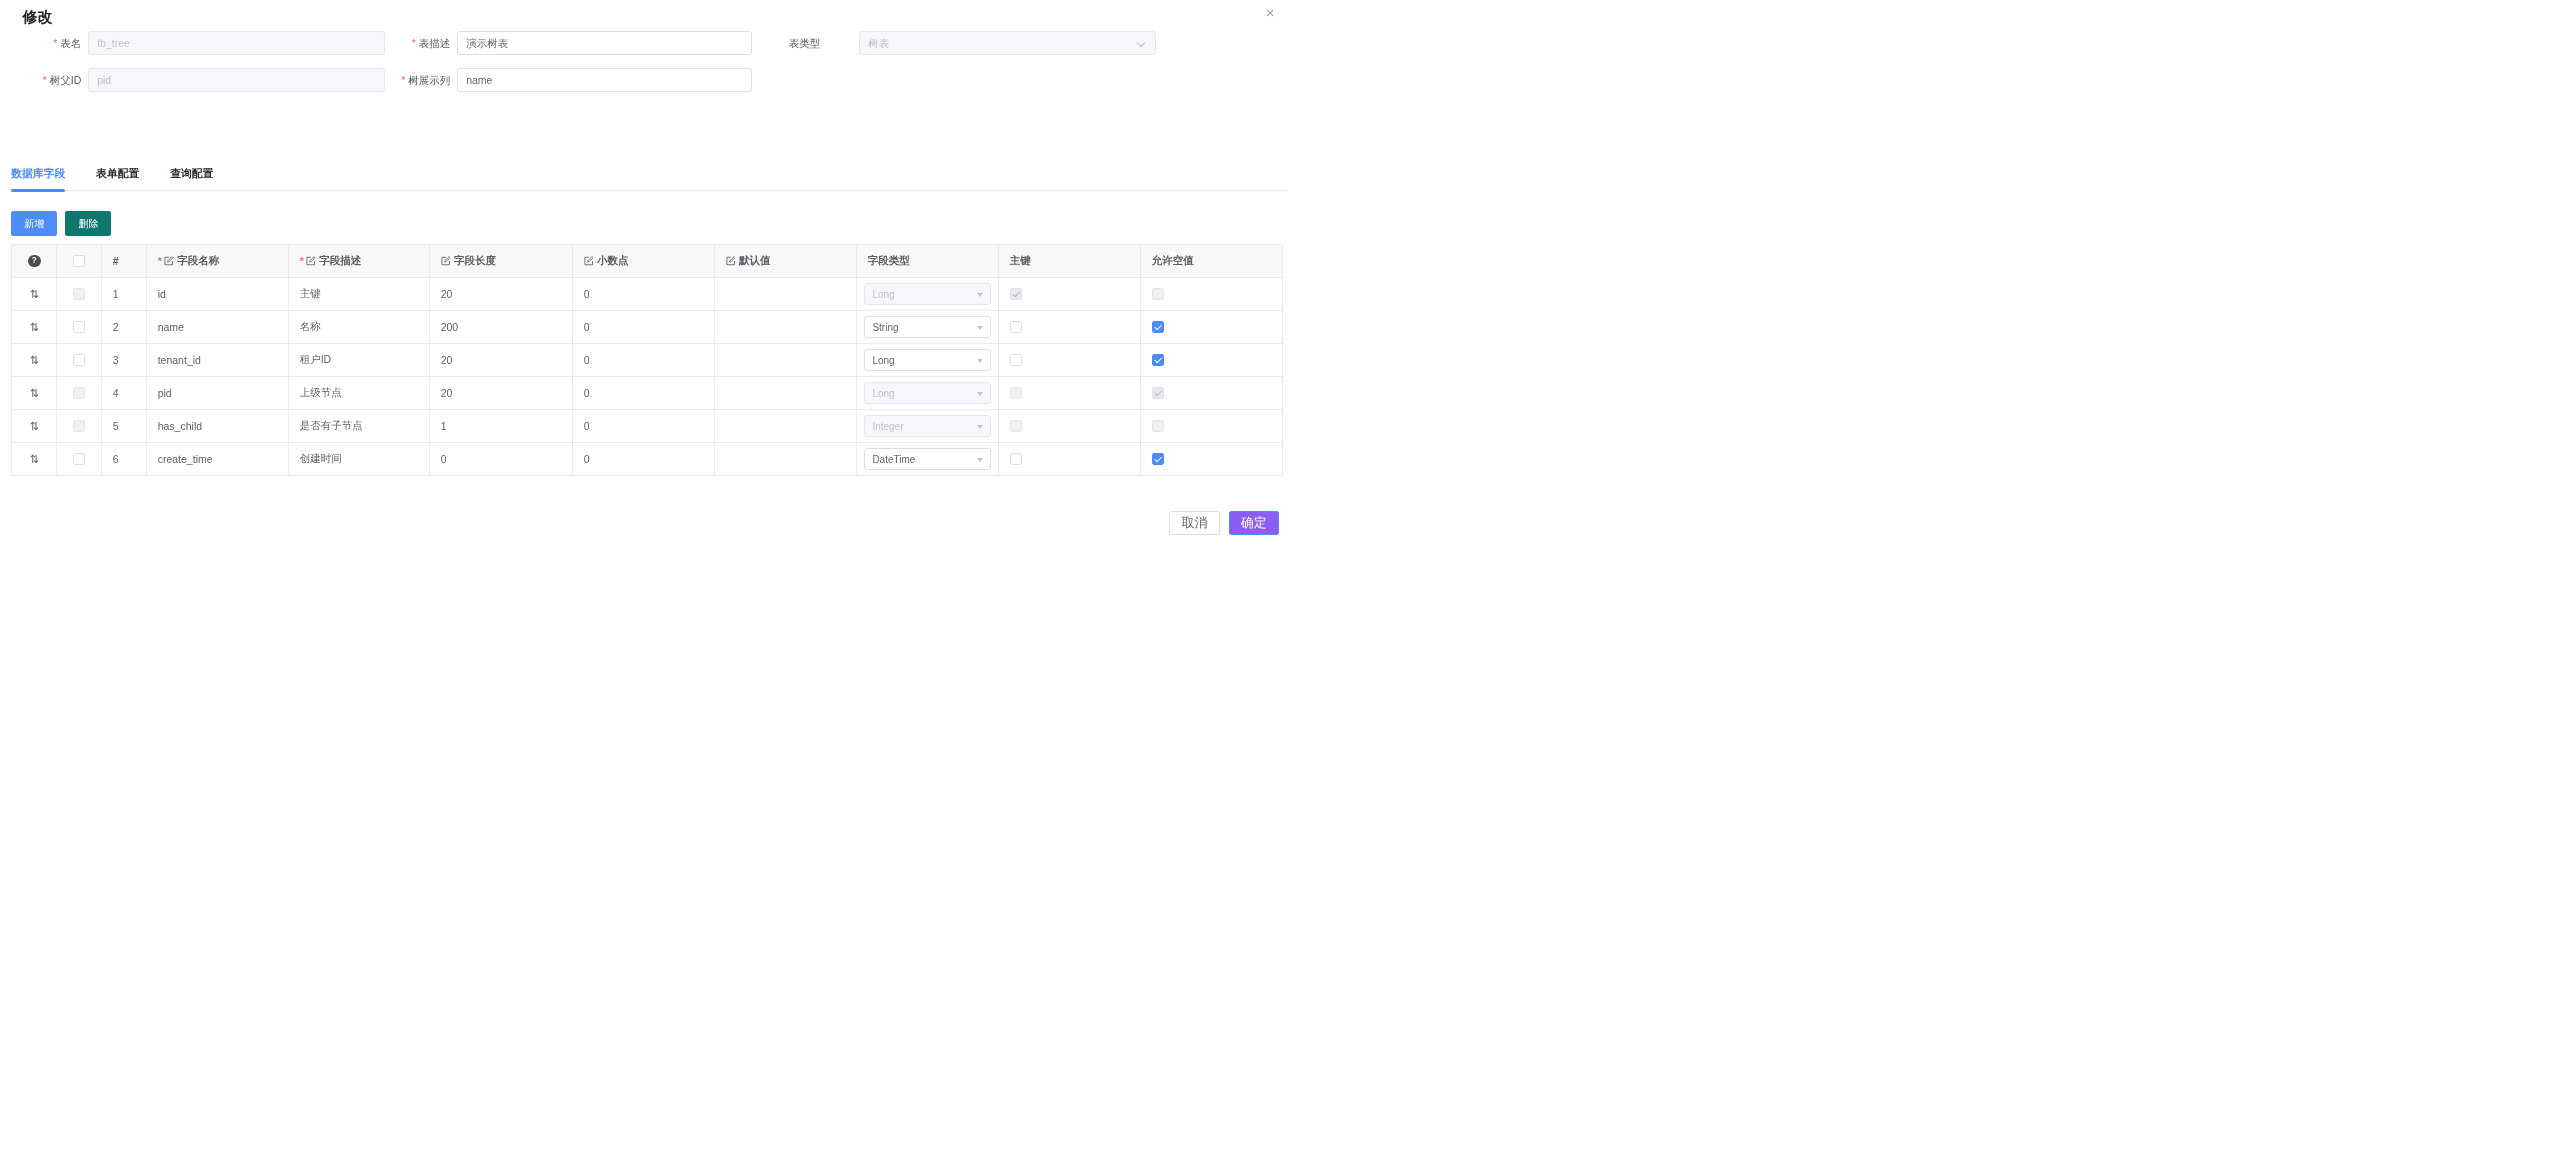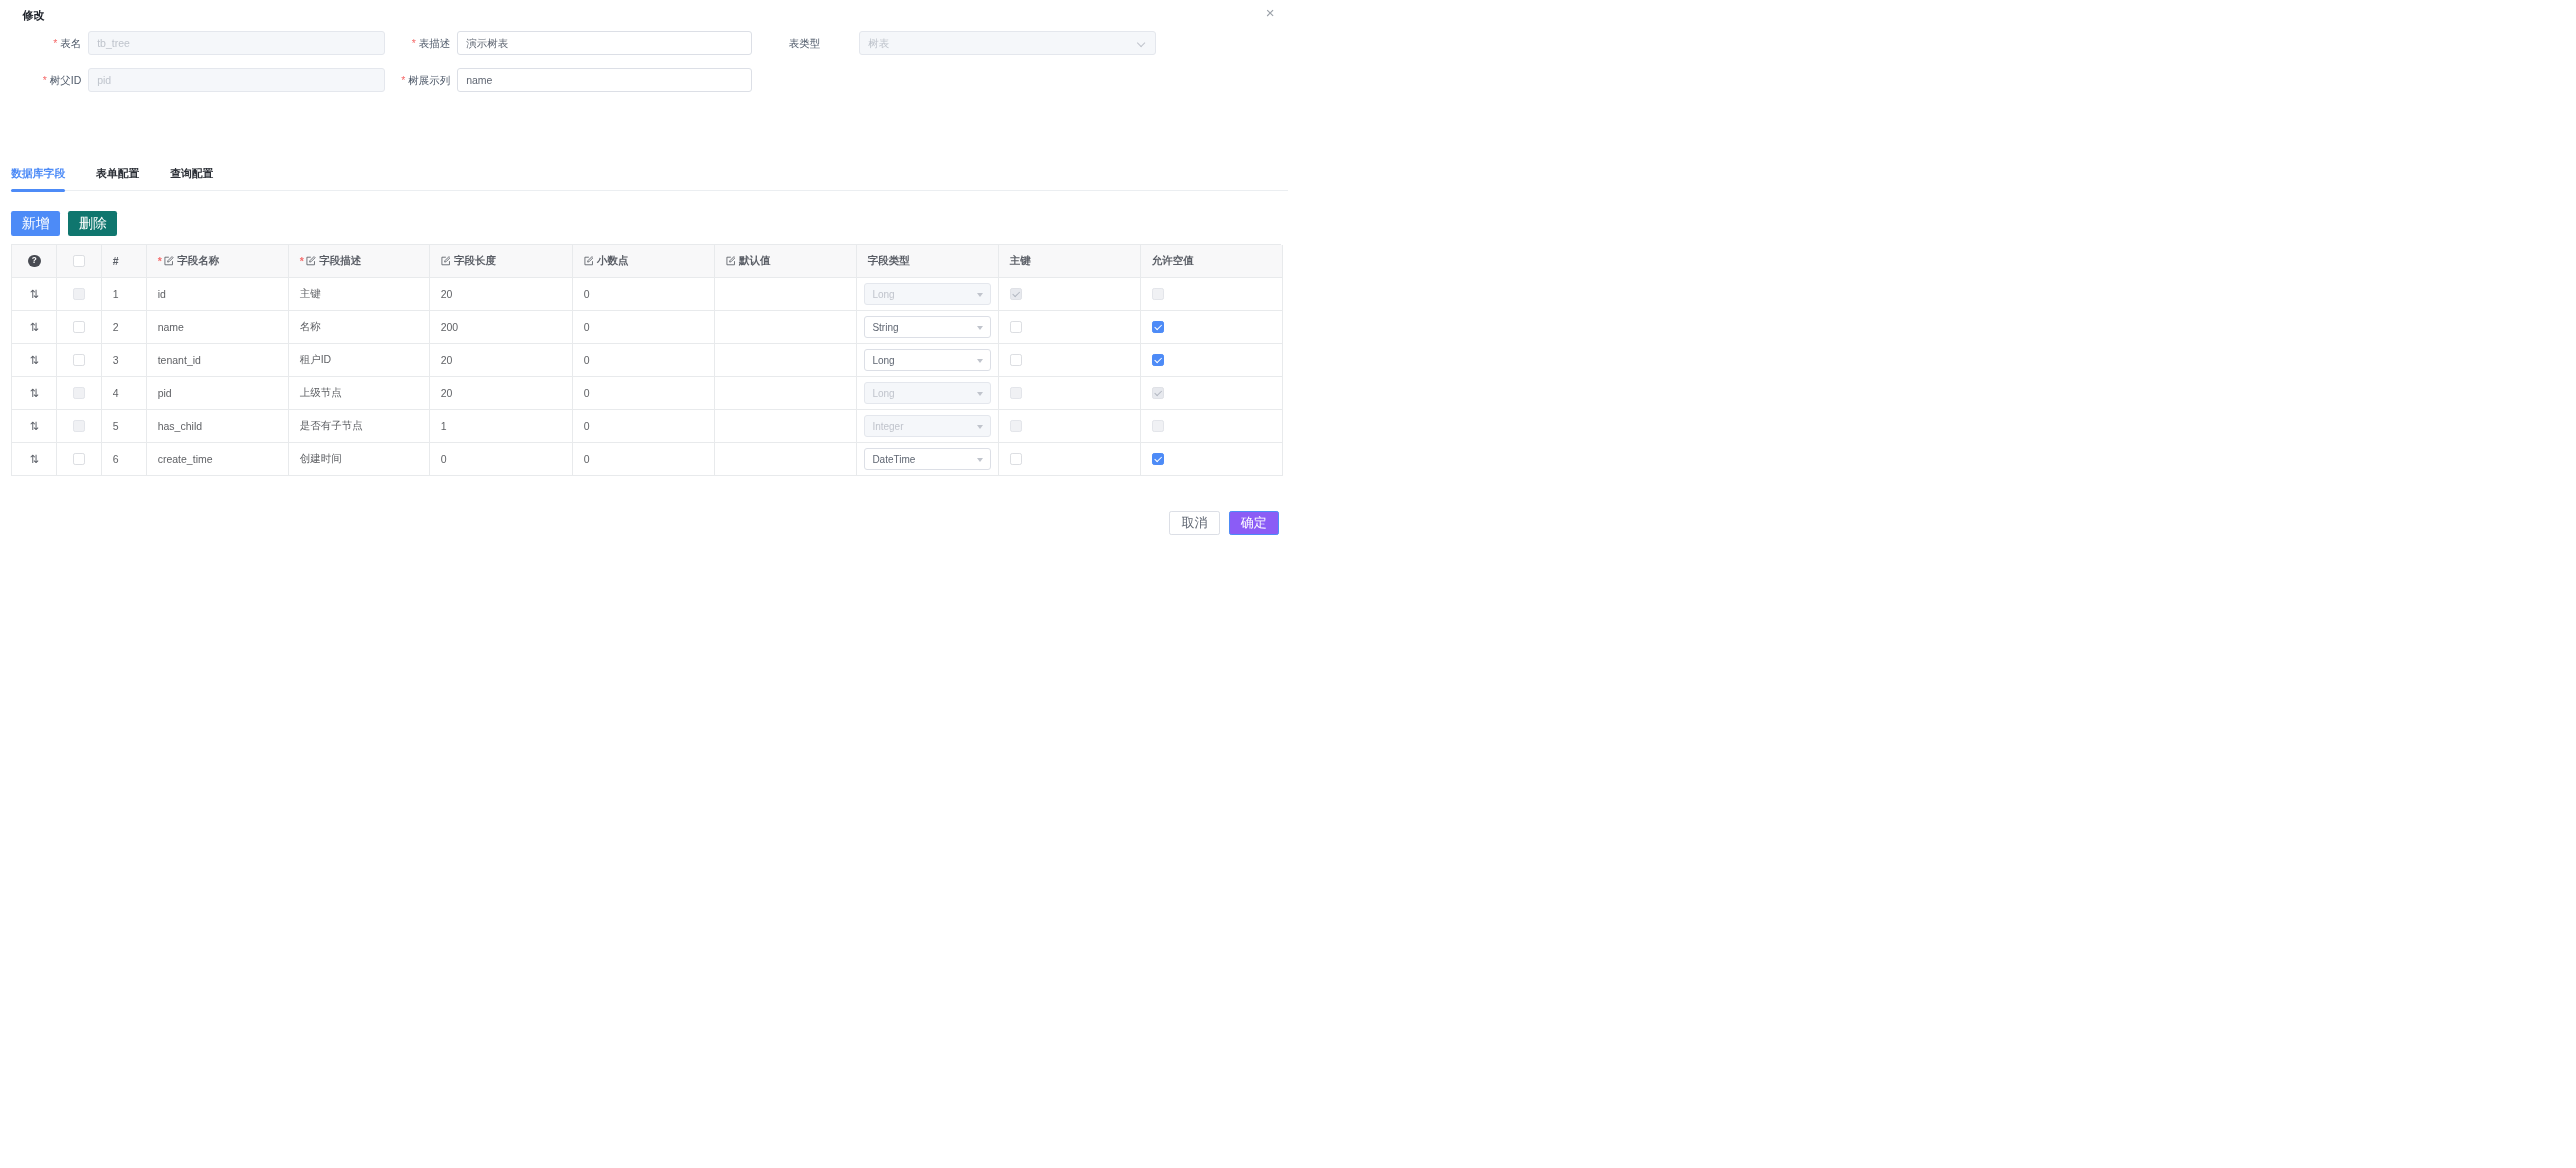--- a/index.html
+++ b/index.html
@@ -2,21 +2,21 @@
 <html style="font-size:12px"><head>
 <meta charset="utf-8">
 <style>
   * { margin:0; padding:0; box-sizing:border-box; }
   html,body { background:#fff; }
   body {
     width:1288px; height:584px; position:relative; overflow:hidden;
     font-family:"Liberation Sans","DejaVu Sans",sans-serif;
     color:#606266; font-size:10.5px;
   }
-  .title { position:absolute; left:22.4px; top:7.5px; font-size:11px; font-weight:700; color:#1d2129; }
+  .title { position:absolute; left:22.4px; top:7.5px; font-size:15px; font-weight:700; color:#1d2129; }
   .close { position:absolute; right:13.4px; top:4.5px; font-size:15px; color:#9aa0a8; line-height:15px; cursor:pointer; }
 
   
   .form { position:absolute; left:6px; top:31px; width:1270px; }
   .frow { display:flex; align-items:center; height:24px; margin-bottom:13.4px; }
   .flabel { height:24px; line-height:24px; text-align:right; padding-right:6.7px; color:#4e5969; white-space:nowrap; }
   .flabel.required::before { content:"* "; color:#f56c6c; }
   .w1 { width:82px; } .w2 { width:72px; } .w3 { width:75px; }
   .fctl {
     height:24px; border:0.7px solid #dcdfe6; border-radius:3px; background:#fff;
@@ -38,21 +38,21 @@
   .chev.d { transform:rotate(45deg); margin-top:-2.2px; }
 
   
   .tabs { position:absolute; left:11.2px; right:0; top:167px; border-bottom:1.5px solid #ebeef1; }
   .tab { display:inline-block; margin-right:28px; padding-bottom:9px; font-size:10.8px; font-weight:600; color:#2b2f36; position:relative; cursor:pointer; }
   .tab.active { color:#4d8bf7; }
   .tab.active::after { content:""; position:absolute; left:0; right:0; bottom:-1.5px; height:2.2px; background:#4d8bf7; border-radius:1.5px; }
 
   
   .toolbar { position:absolute; left:11.2px; top:211px; display:flex; }
-  .btn { height:25px; min-width:46px; padding:0 10.5px; border:none; border-radius:2.2px; color:#fff; font-size:14px; cursor:pointer; font-family:inherit; }
+  .btn { height:25px; min-width:46px; padding:0 10.5px; border:none; border-radius:2.2px; color:#fff; font-size:10px; cursor:pointer; font-family:inherit; }
   .btn.add { background:#4d8bf7; margin-right:8.2px; }
   .btn.del { background:#0f766e; }
 
   
   .grid {
     position:absolute; left:11.2px; top:244px; width:1270px;
     display:grid; grid-template-columns:45px 45px 45px 142px 141px 143px 142px 142px 142px 142px 142px;
     border-top:0.7px solid #e8eaec; border-left:0.7px solid #e8eaec; font-size:10.5px;
   }
   .th, .td { border-right:0.7px solid #e8eaec; border-bottom:0.7px solid #e8eaec; height:33px; display:flex; align-items:center; padding:0 10.5px; overflow:hidden; }

